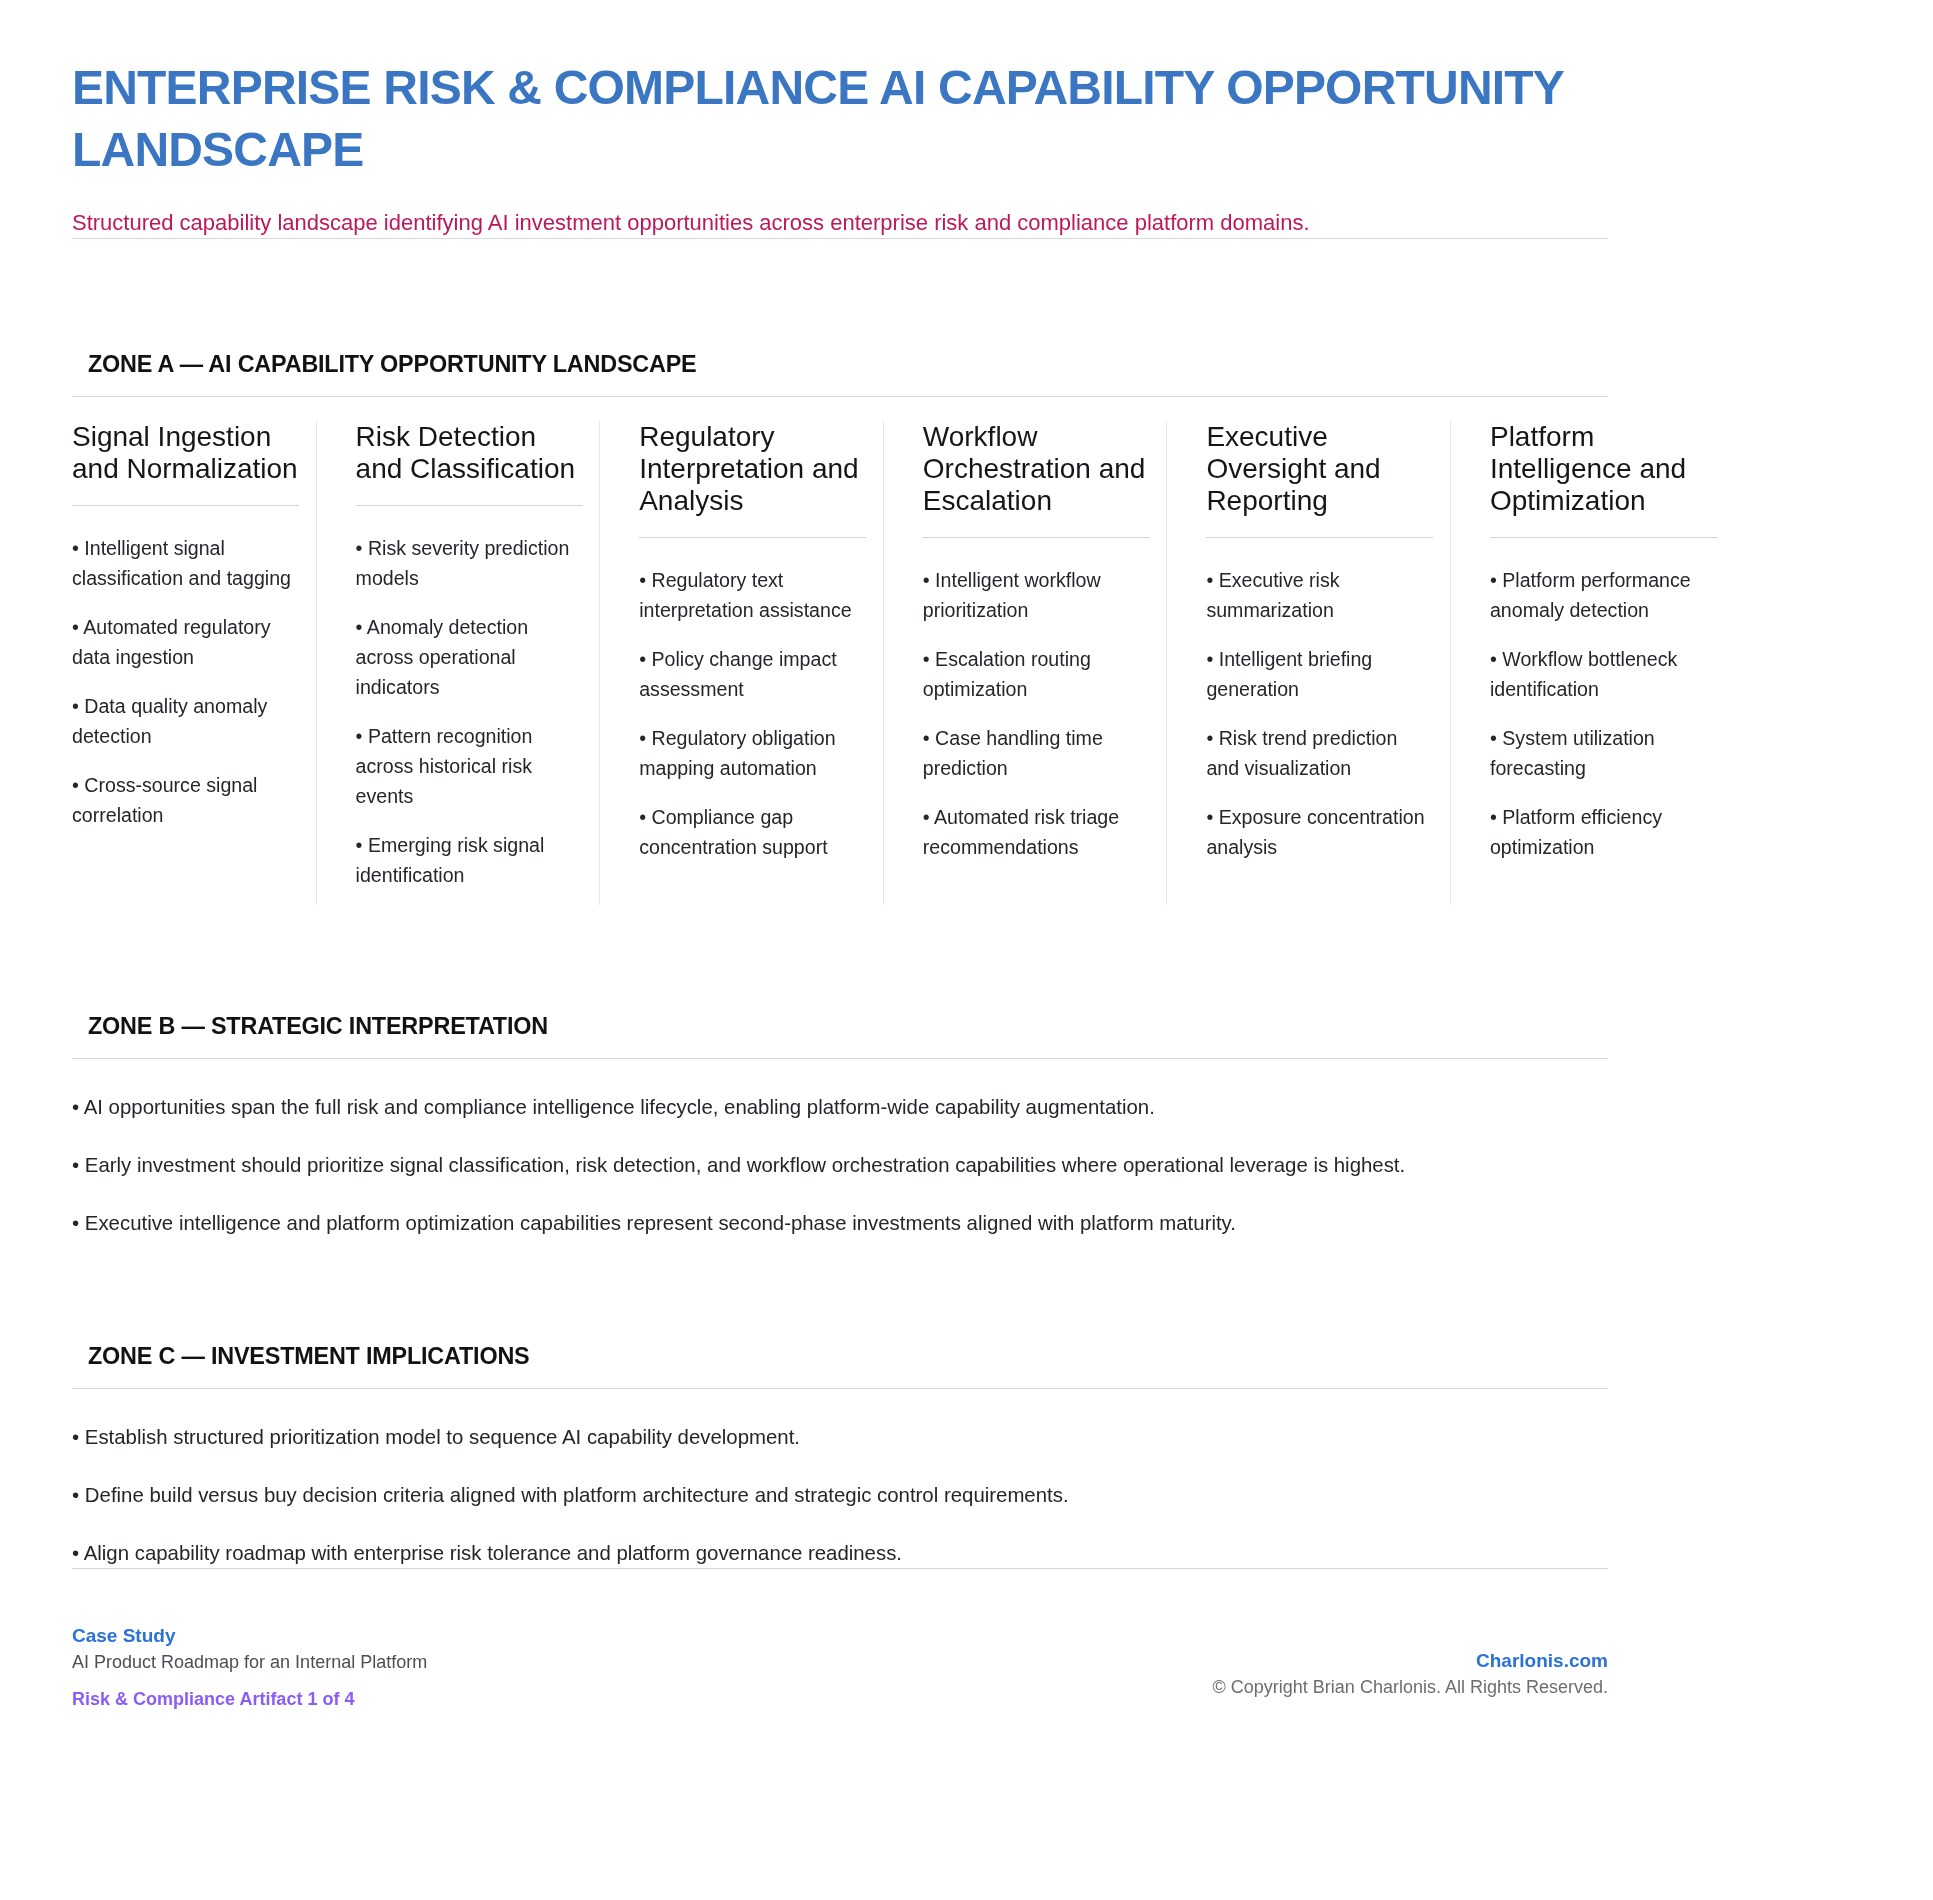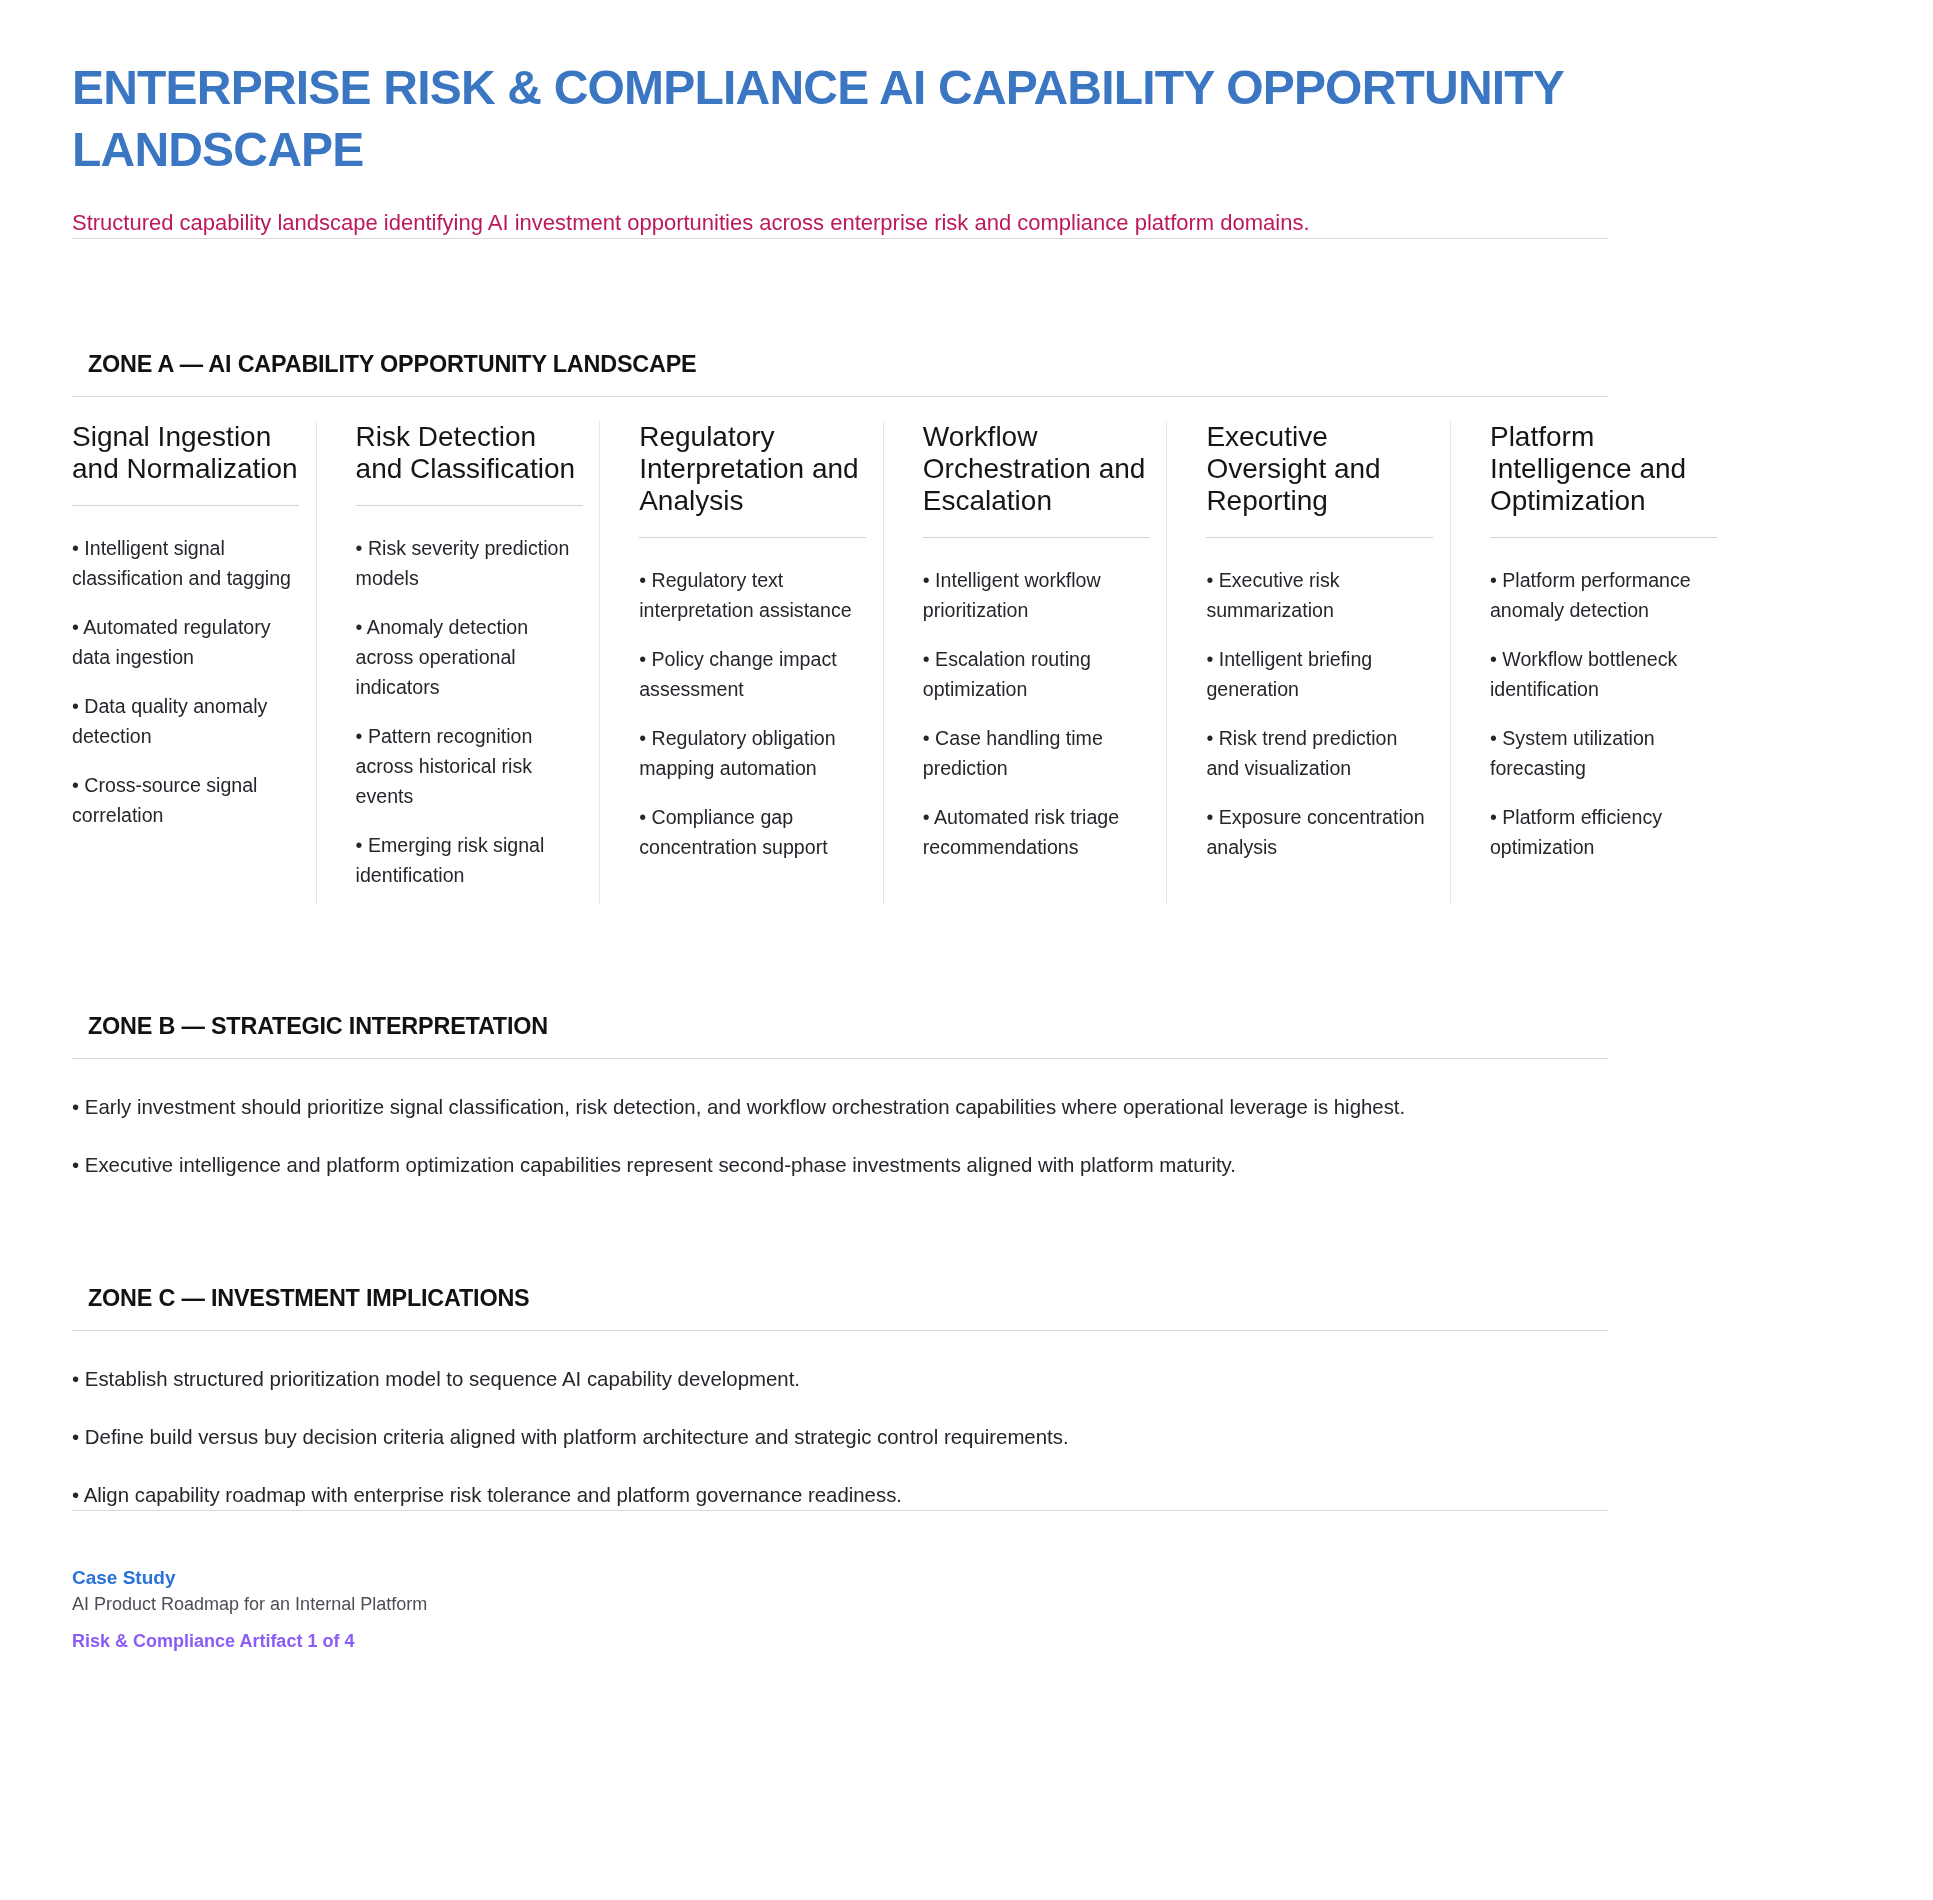--- a/index.html
+++ b/index.html
@@ -225,20 +225,21 @@
           </div>
       </div>
 
     </div>
   </section>
 
   <section>
     <h2 class="zone-heading zone-b-heading">ZONE B — STRATEGIC INTERPRETATION</h2>
     <hr class="rule rule-zone">
     <div class="zone-list">
+        <div class="zone-bullet">AI opportunities span the full risk and compliance intelligence lifecycle, enabling platform-wide capability augmentation.</div>
         <div class="zone-bullet">Early investment should prioritize signal classification, risk detection, and workflow orchestration capabilities where operational leverage is highest.</div>
         <div class="zone-bullet">Executive intelligence and platform optimization capabilities represent second-phase investments aligned with platform maturity.</div>
       </div>
   </section>
 
   <section>
     <h2 class="zone-heading zone-c-heading">ZONE C — INVESTMENT IMPLICATIONS</h2>
     <hr class="rule rule-zone">
     <div class="zone-list">
         <div class="zone-bullet">Establish structured prioritization model to sequence AI capability development.</div>
@@ -248,16 +249,20 @@
   </section>
 
   <hr class="rule rule-footer">
 
   <footer class="footer">
     <div class="footer-left">
       <div class="f-label">Case Study</div>
       <div class="f-line1">AI Product Roadmap for an Internal Platform</div>
       <div class="f-line2">Risk &amp; Compliance Artifact 1 of 4</div>
     </div>
+    <div class="footer-right">
+      <div class="f-site">Charlonis.com</div>
+      <div class="f-copy">© Copyright Brian Charlonis. All Rights Reserved.</div>
+    </div>
   </footer>
 
 </div>
 
 
 </body></html>

